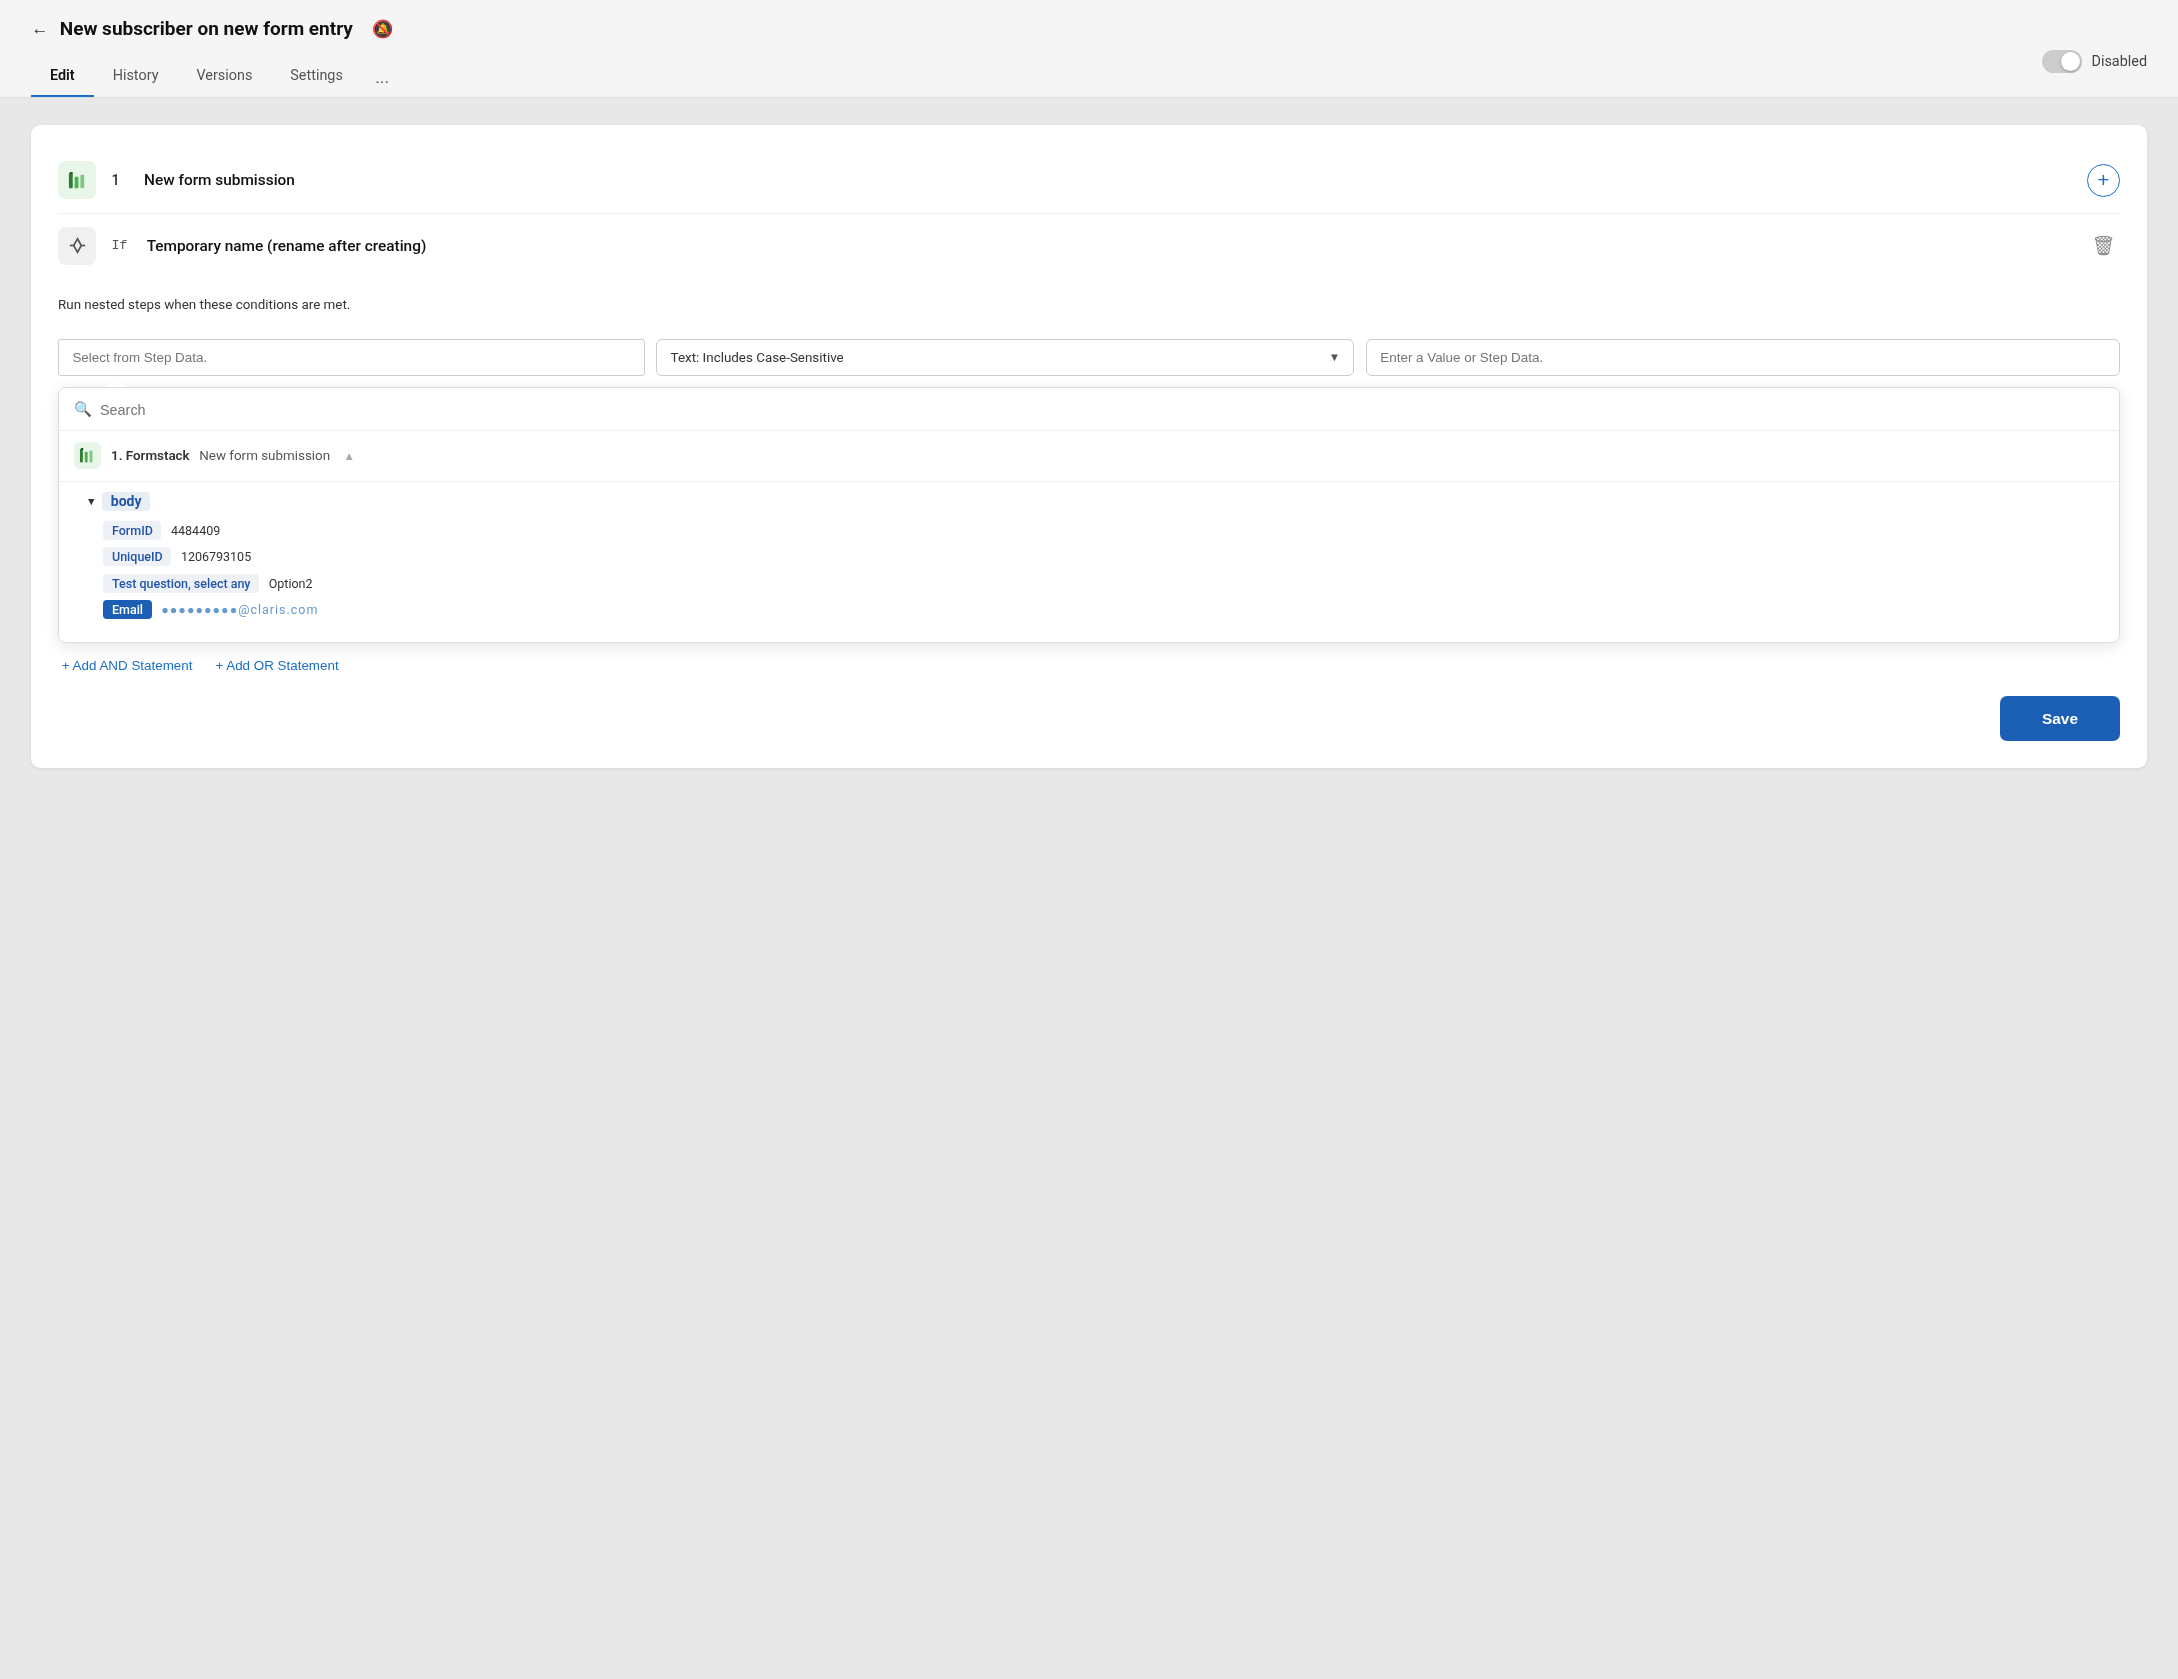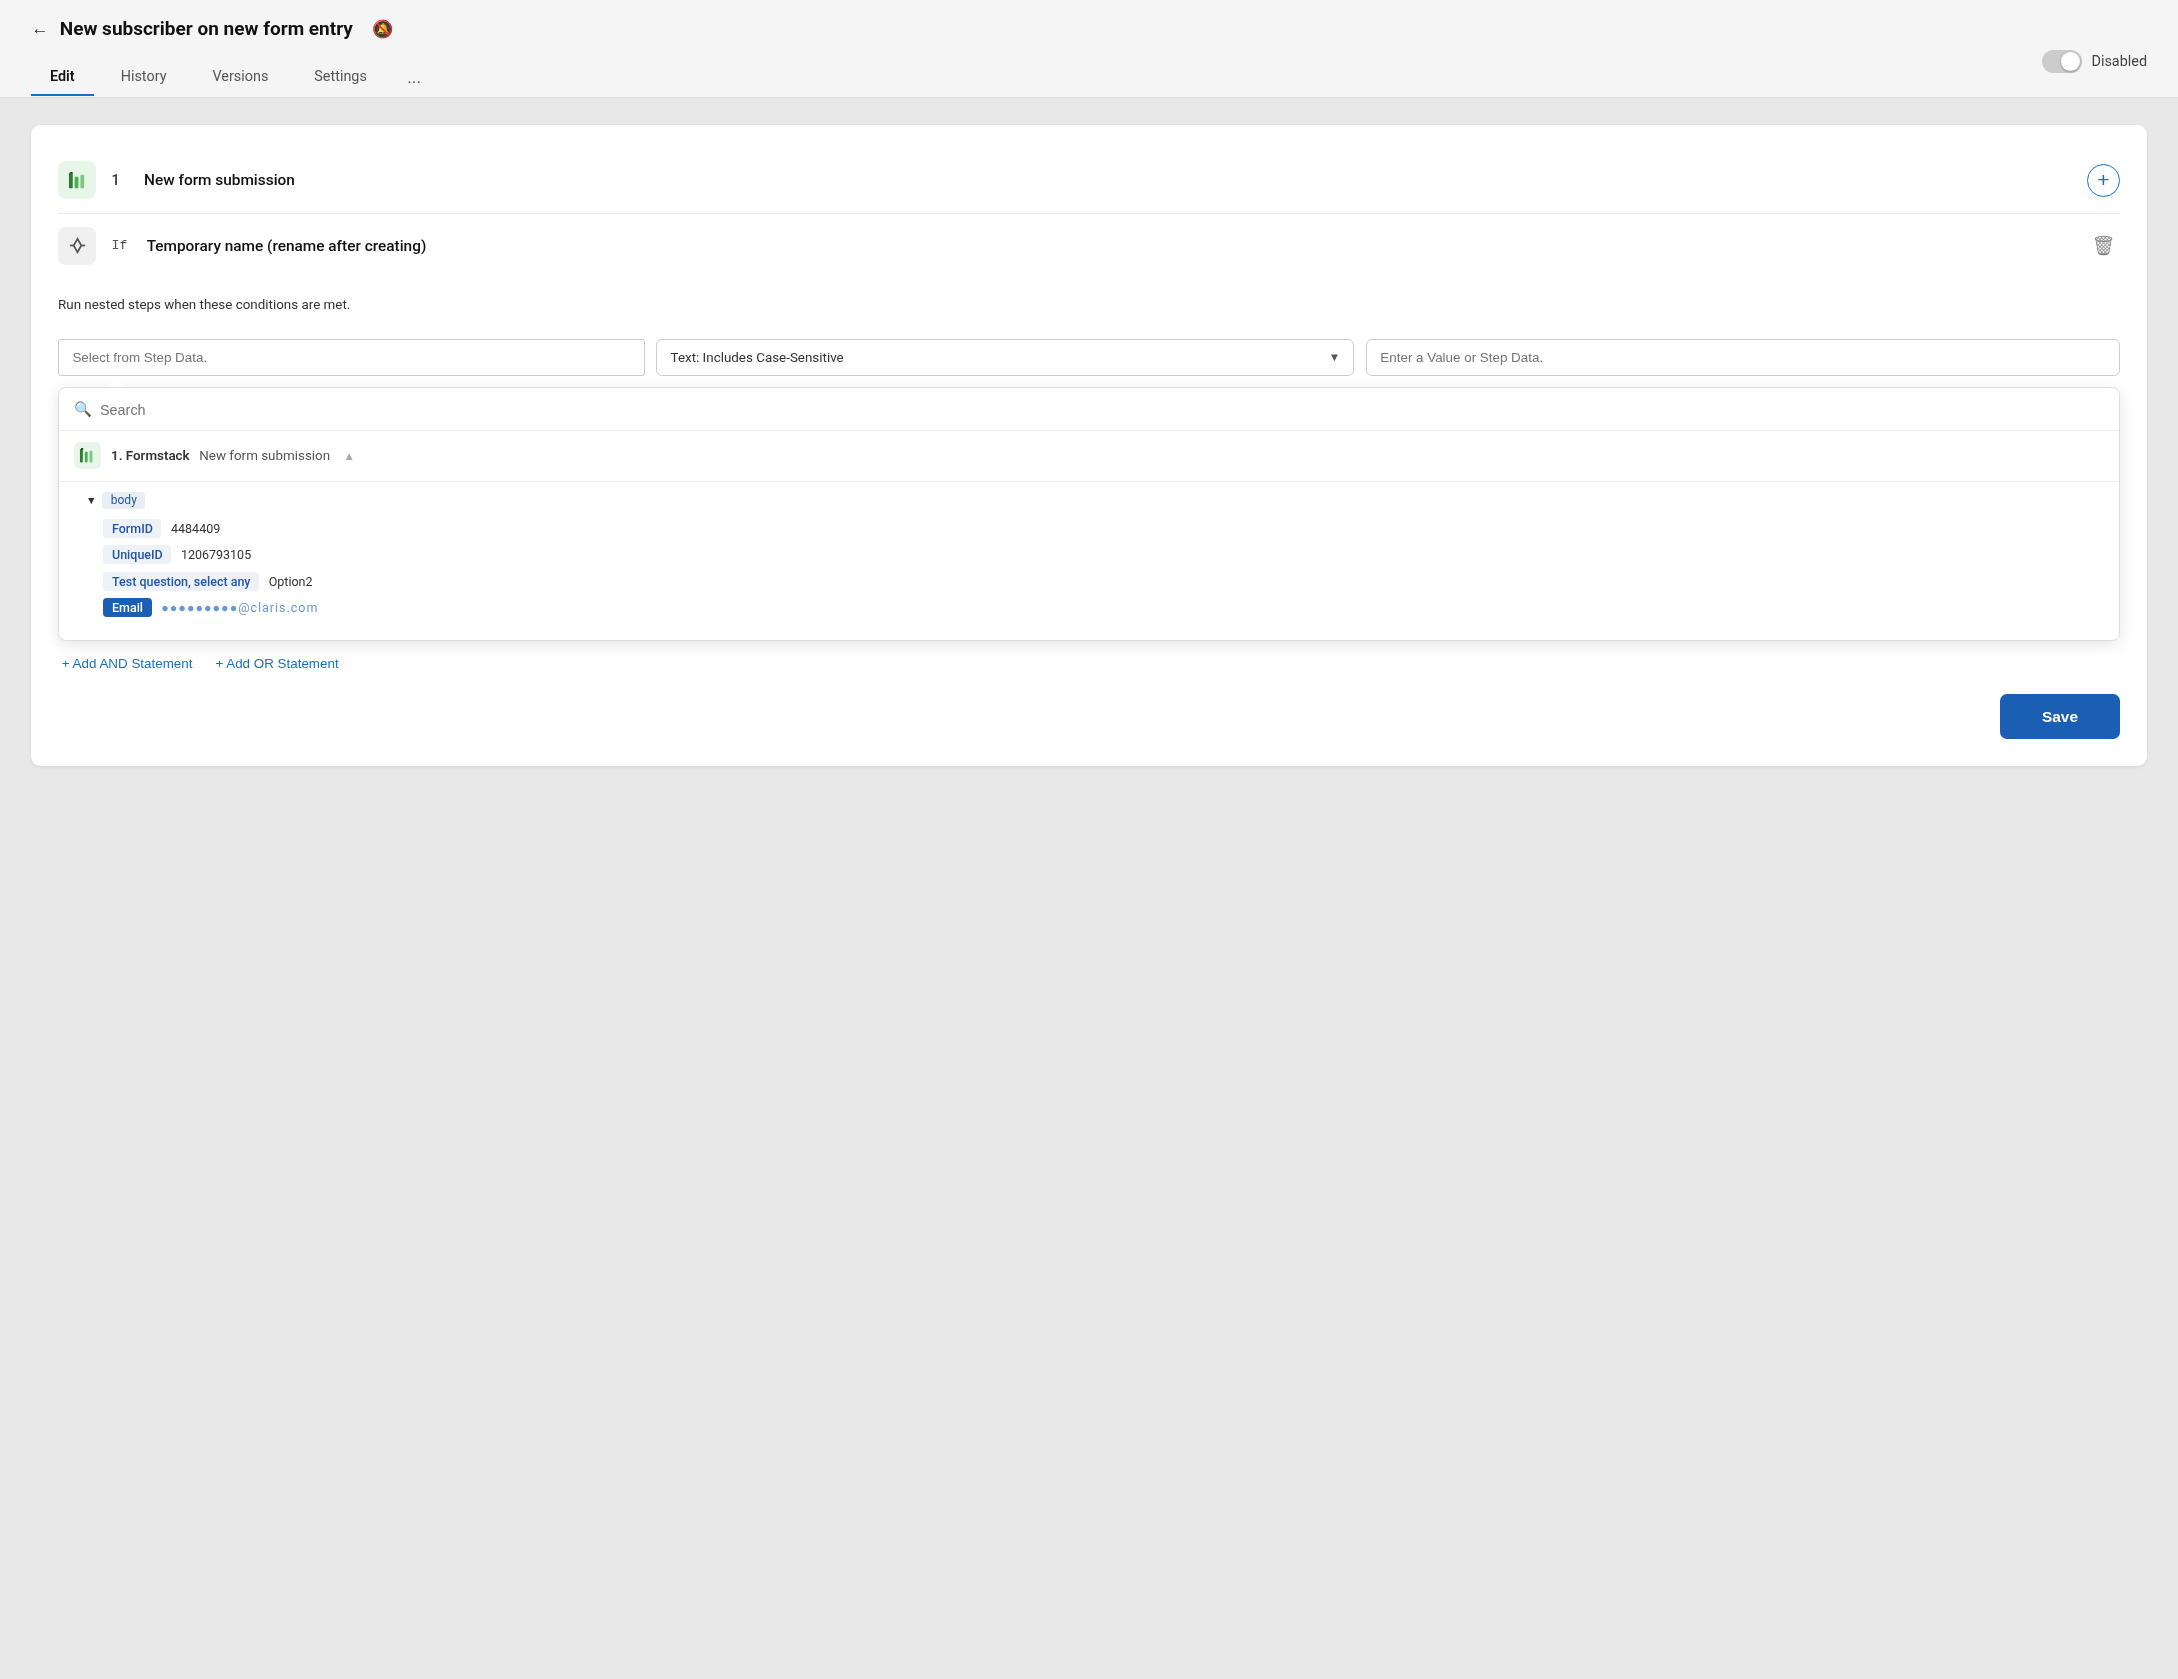--- a/index.html
+++ b/index.html
@@ -36,22 +36,21 @@
     }
 
     .bell-icon {
       margin-left: 7.7px;
       font-size: 17.3px;
       color: #666;
     }
 
     .tabs {
       display: flex;
-      gap: 8px;
-      align-items: center;
+      gap: 0;
     }
 
     .tab {
       padding: 9.6px 19px;
       font-size: 14.4px;
       color: #555;
       cursor: pointer;
       border-bottom: 2.9px solid transparent;
       font-weight: 400;
     }
@@ -348,22 +347,22 @@
     .body-arrow {
       font-size: 10.6px;
       color: #333;
     }
 
     .body-badge {
       background: #e8eef4;
       color: #2255aa;
       border-radius: 3.8px;
       padding: 1.9px 8.6px;
-      font-size: 12px;
-      font-weight: 400;
+      font-size: 14px;
+      font-weight: 700;
     }
 
     .field-row {
       display: flex;
       align-items: center;
       gap: 9.6px;
       margin-left: 29px;
       margin-bottom: 7.7px;
     }
 

